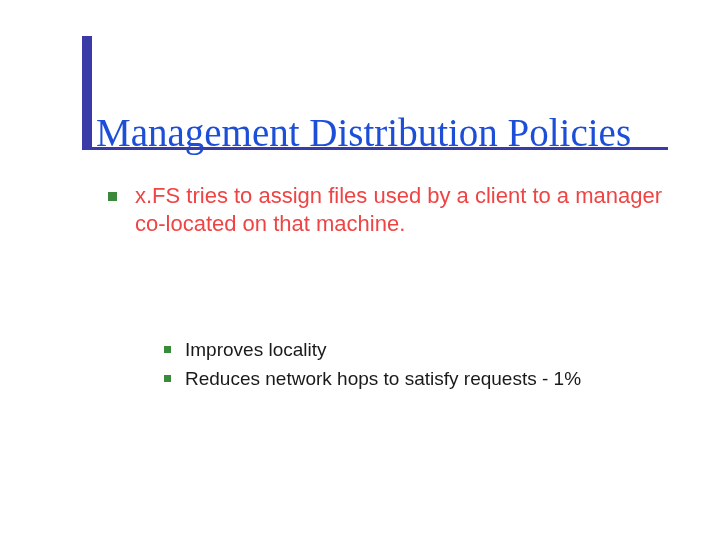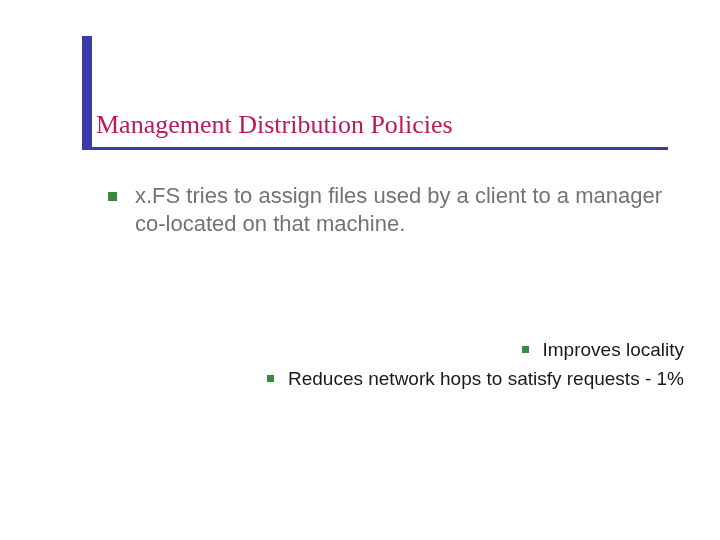--- a/index.html
+++ b/index.html
@@ -32,22 +32,22 @@
   .title-underline {
     position: absolute;
     left: -14px;
     top: 37px;
     width: 586px;
     height: 3px;
     background: #3b3ba8;
   }
   .title {
     font-family: "Times New Roman", Times, serif;
-    font-size: 26px;
-    color: #be185d;
+    font-size: 39px;
+    color: #1d4ed8;
     white-space: nowrap;
   }
   .body {
     position: absolute;
     left: 108px;
     top: 182px;
     width: 560px;
   }
   .bullet-main {
     display: flex;
@@ -58,34 +58,33 @@
     width: 9px;
     height: 9px;
     background: #3b8a3b;
     flex: 0 0 9px;
     margin-top: 10px;
     margin-right: 18px;
   }
   .bullet-main .txt {
     font-family: Verdana, Arial, sans-serif;
     font-size: 22px;
-    color: #737373;
+    color: #ef4444;
     line-height: 1.28;
   }
   .sub-body {
     position: absolute;
     left: 164px;
     top: 338px;
     width: 520px;
   }
   .bullet-sub {
     display: flex;
     align-items: flex-start;
     margin-bottom: 4px;
-    justify-content: flex-end;
   }
   .bullet-sub .sq {
     width: 7px;
     height: 7px;
     background: #3b8a3b;
     flex: 0 0 7px;
     margin-top: 8px;
     margin-right: 14px;
   }
   .bullet-sub .txt {

